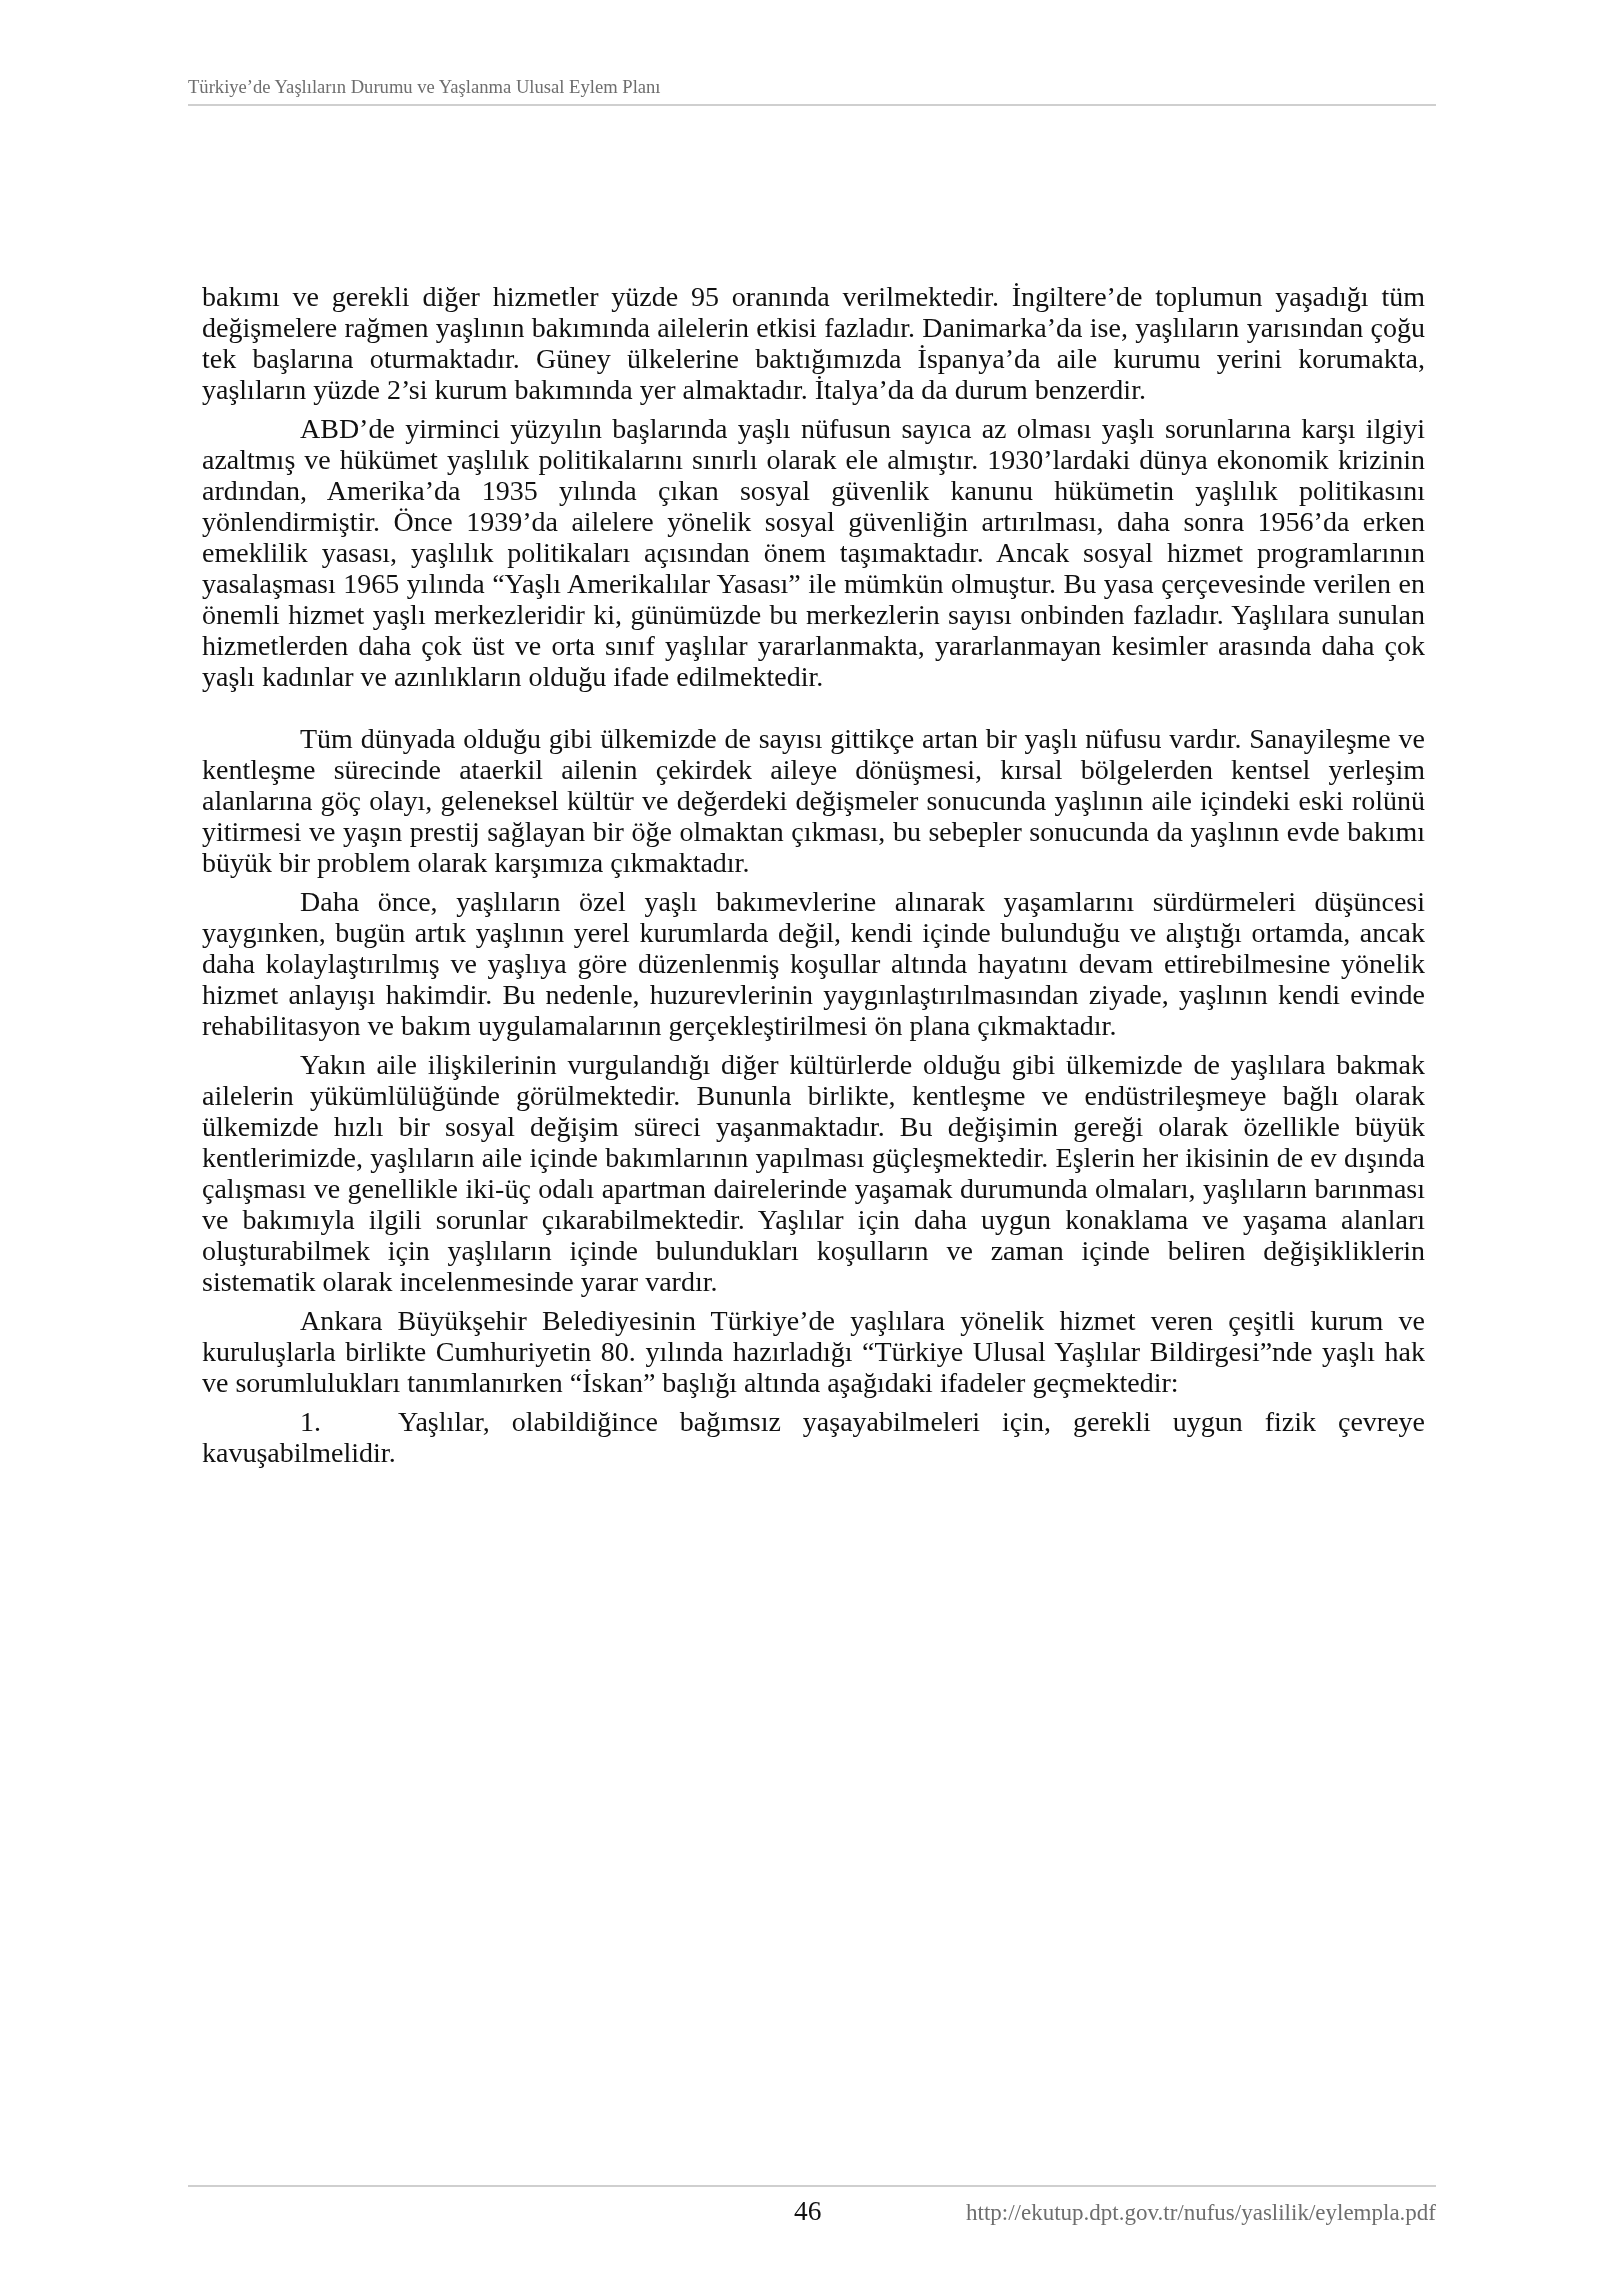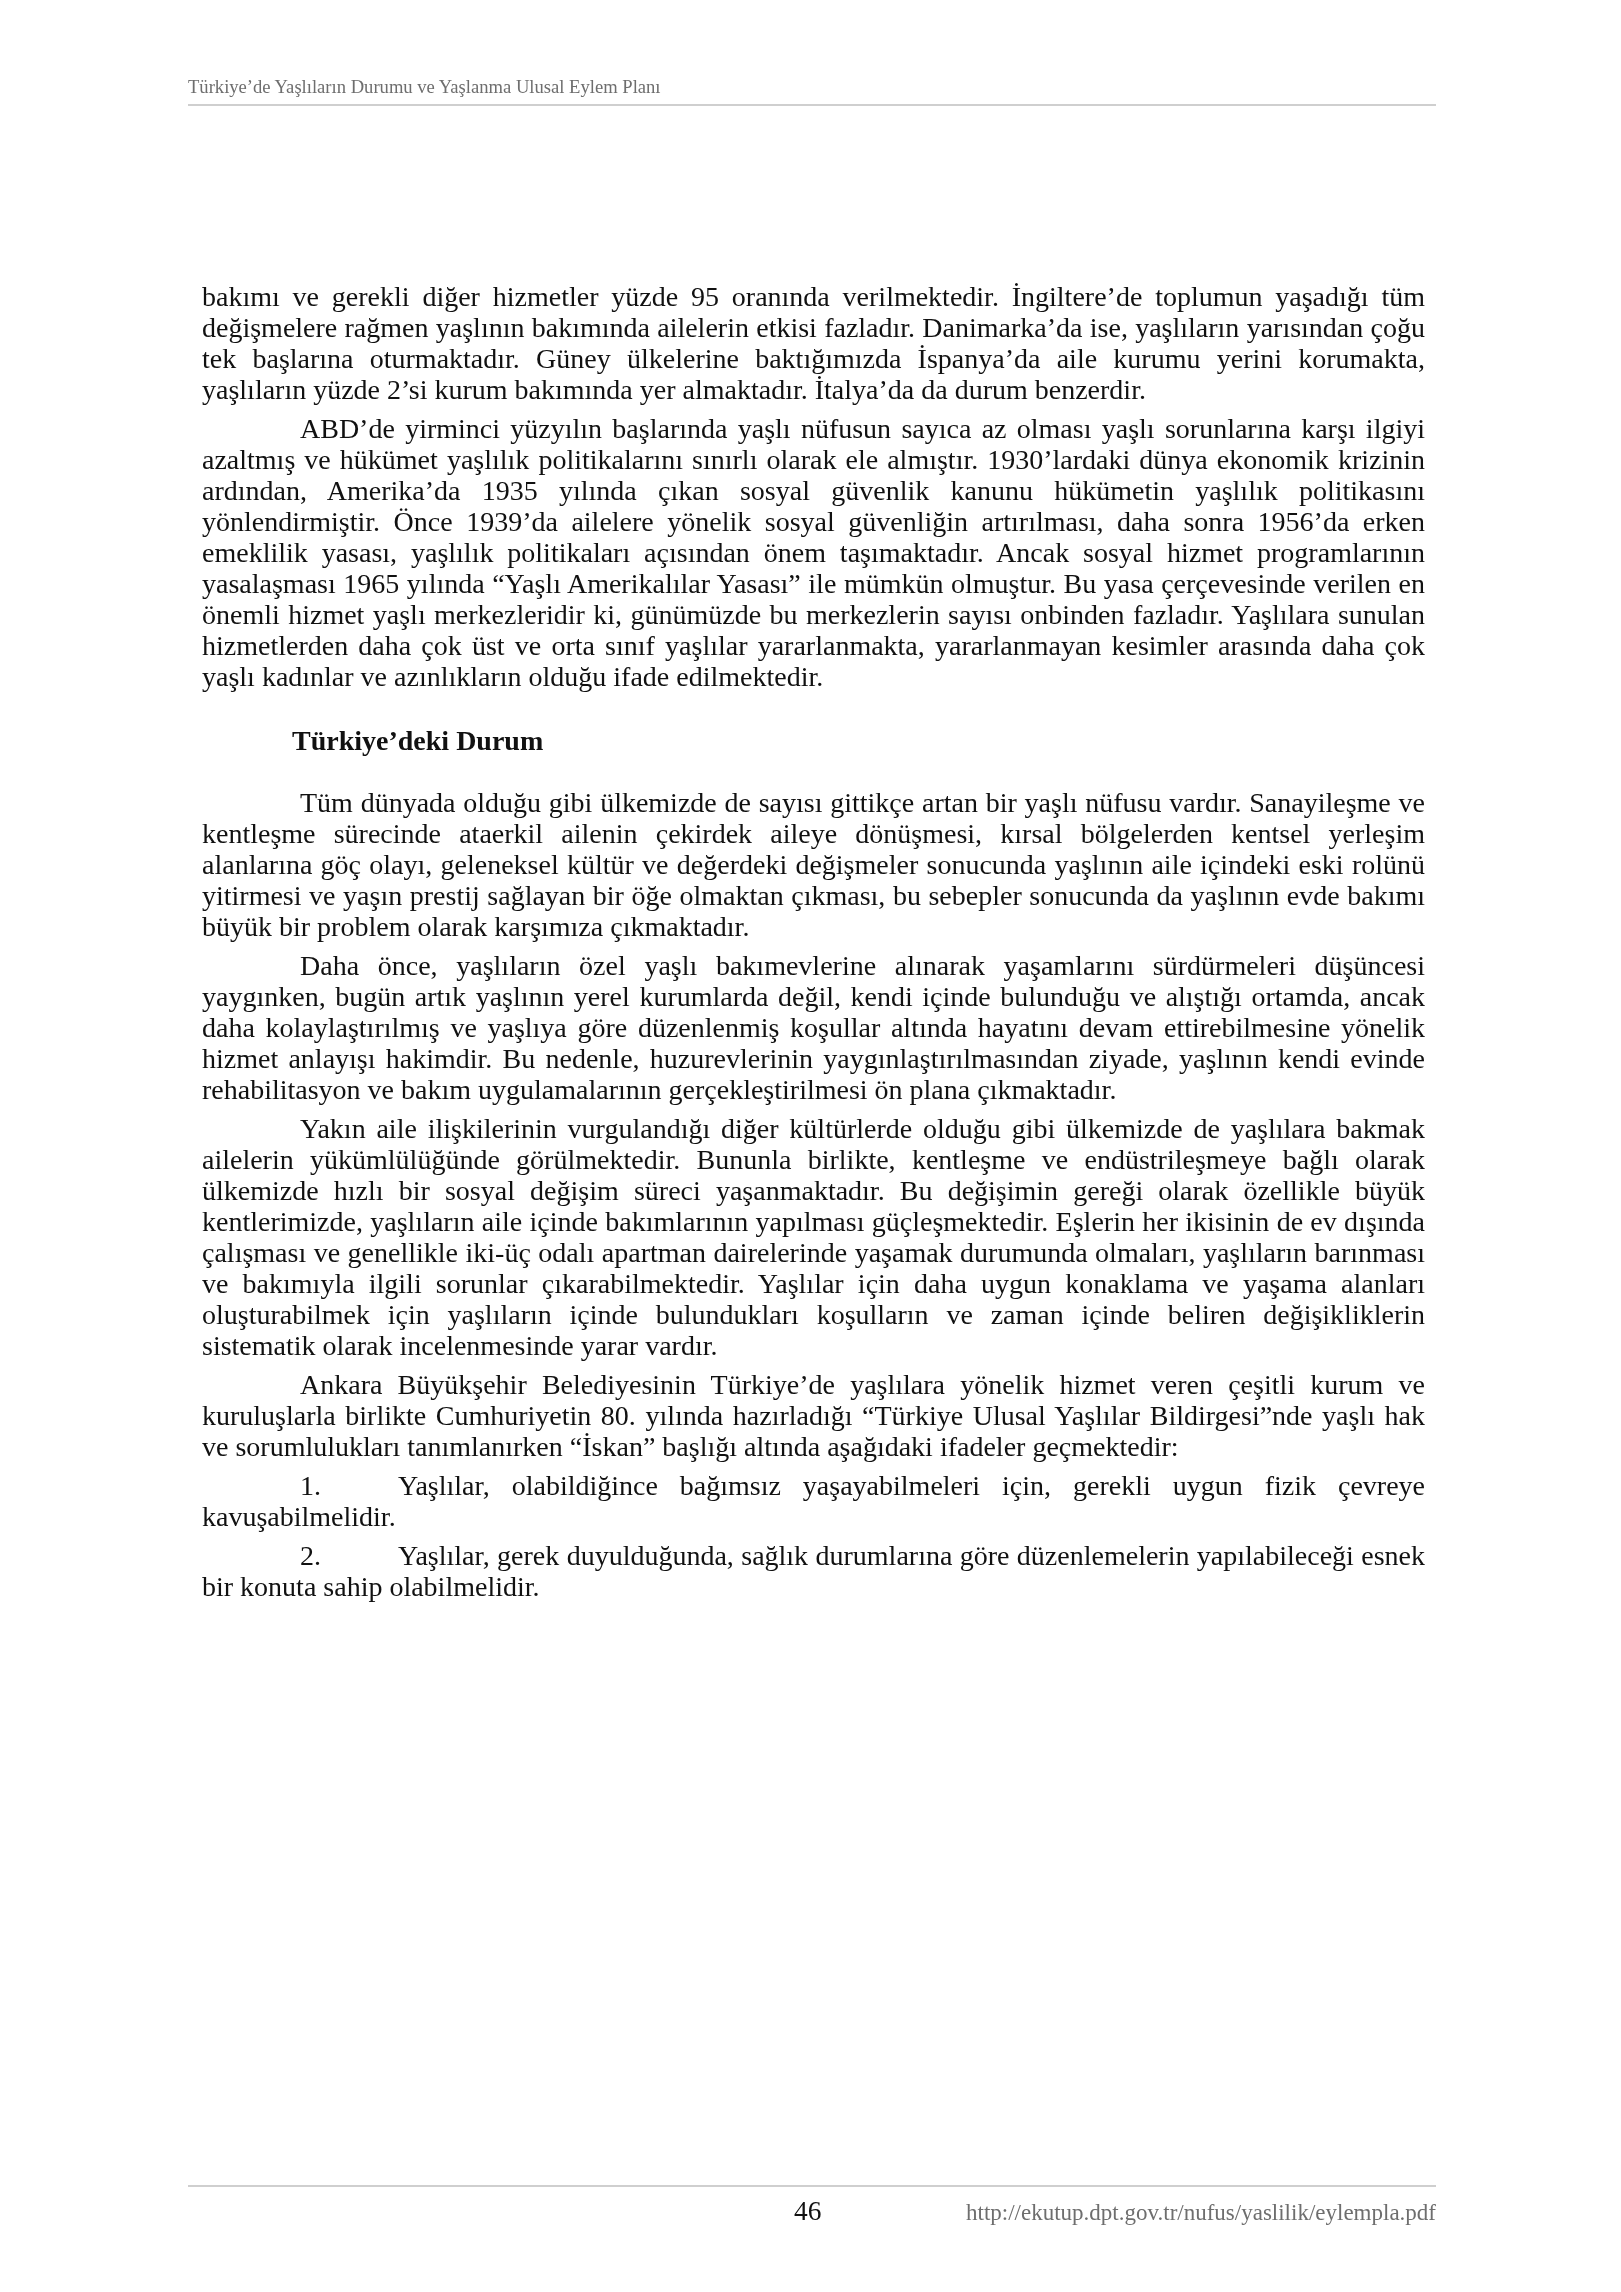--- a/index.html
+++ b/index.html
@@ -88,27 +88,25 @@
 </head>
 <body>
 
 <div class="running-header">Türkiye’de Yaşlıların Durumu ve Yaşlanma Ulusal Eylem Planı</div>
 <div class="header-rule"></div>
 
 <div class="content">
   <p>bakımı ve gerekli diğer hizmetler yüzde 95 oranında verilmektedir. İngiltere’de toplumun yaşadığı tüm değişmelere rağmen yaşlının bakımında ailelerin etkisi fazladır. Danimarka’da ise, yaşlıların yarısından çoğu tek başlarına oturmaktadır. Güney ülkelerine baktığımızda İspanya’da aile kurumu yerini korumakta, yaşlıların yüzde 2’si kurum bakımında yer almaktadır. İtalya’da da durum benzerdir.</p>
   <p class="indent">ABD’de yirminci yüzyılın başlarında yaşlı nüfusun sayıca az olması yaşlı sorunlarına karşı ilgiyi azaltmış ve hükümet yaşlılık politikalarını sınırlı olarak ele almıştır. 1930’lardaki dünya ekonomik krizinin ardından, Amerika’da 1935 yılında çıkan sosyal güvenlik kanunu hükümetin yaşlılık politikasını yönlendirmiştir. Önce 1939’da ailelere yönelik sosyal güvenliğin artırılması, daha sonra 1956’da erken emeklilik yasası, yaşlılık politikaları açısından önem taşımaktadır. Ancak sosyal hizmet programlarının yasalaşması 1965 yılında “Yaşlı Amerikalılar Yasası” ile mümkün olmuştur. Bu yasa çerçevesinde verilen en önemli hizmet yaşlı merkezleridir ki, günümüzde bu merkezlerin sayısı onbinden fazladır. Yaşlılara sunulan hizmetlerden daha çok üst ve orta sınıf yaşlılar yararlanmakta, yararlanmayan kesimler arasında daha çok yaşlı kadınlar ve azınlıkların olduğu ifade edilmektedir.</p>
 
-  <div class="section-heading">Türkiye’deki Durum</div>
 
   <p class="indent after-heading">Tüm dünyada olduğu gibi ülkemizde de sayısı gittikçe artan bir yaşlı nüfusu vardır. Sanayileşme ve kentleşme sürecinde ataerkil ailenin çekirdek aileye dönüşmesi, kırsal bölgelerden kentsel yerleşim alanlarına göç olayı, geleneksel kültür ve değerdeki değişmeler sonucunda yaşlının aile içindeki eski rolünü yitirmesi ve yaşın prestij sağlayan bir öğe olmaktan çıkması, bu sebepler sonucunda da yaşlının evde bakımı büyük bir problem olarak karşımıza çıkmaktadır.</p>
   <p class="indent">Daha önce, yaşlıların özel yaşlı bakımevlerine alınarak yaşamlarını sürdürmeleri düşüncesi yaygınken, bugün artık yaşlının yerel kurumlarda değil, kendi içinde bulunduğu ve alıştığı ortamda, ancak daha kolaylaştırılmış ve yaşlıya göre düzenlenmiş koşullar altında hayatını devam ettirebilmesine yönelik hizmet anlayışı hakimdir. Bu nedenle, huzurevlerinin yaygınlaştırılmasından ziyade, yaşlının kendi evinde rehabilitasyon ve bakım uygulamalarının gerçekleştirilmesi ön plana çıkmaktadır.</p>
   <p class="indent">Yakın aile ilişkilerinin vurgulandığı diğer kültürlerde olduğu gibi ülkemizde de yaşlılara bakmak ailelerin yükümlülüğünde görülmektedir. Bununla birlikte, kentleşme ve endüstrileşmeye bağlı olarak ülkemizde hızlı bir sosyal değişim süreci yaşanmaktadır. Bu değişimin gereği olarak özellikle büyük kentlerimizde, yaşlıların aile içinde bakımlarının yapılması güçleşmektedir. Eşlerin her ikisinin de ev dışında çalışması ve genellikle iki-üç odalı apartman dairelerinde yaşamak durumunda olmaları, yaşlıların barınması ve bakımıyla ilgili sorunlar çıkarabilmektedir. Yaşlılar için daha uygun konaklama ve yaşama alanları oluşturabilmek için yaşlıların içinde bulundukları koşulların ve zaman içinde beliren değişikliklerin sistematik olarak incelenmesinde yarar vardır.</p>
   <p class="indent">Ankara Büyükşehir Belediyesinin Türkiye’de yaşlılara yönelik hizmet veren çeşitli kurum ve kuruluşlarla birlikte Cumhuriyetin 80. yılında hazırladığı “Türkiye Ulusal Yaşlılar Bildirgesi”nde yaşlı hak ve sorumlulukları tanımlanırken “İskan” başlığı altında aşağıdaki ifadeler geçmektedir:</p>
 
   <p class="indent list-item"><span class="num">1.</span><span>Yaşlılar, olabildiğince bağımsız yaşayabilmeleri için, gerekli uygun fizik çevreye kavuşabilmelidir.</span></p>
-  <p class="indent list-item"><span class="num">2.</span><span>Yaşlılar, gerek duyulduğunda, sağlık durumlarına göre düzenlemelerin yapılabileceği esnek bir konuta sahip olabilmelidir.</span></p>
 </div>
 
 <div class="footer-rule"></div>
 <div class="page-number">46</div>
 <div class="footer-url">http://ekutup.dpt.gov.tr/nufus/yaslilik/eylempla.pdf</div>
 
 
 </body></html>

